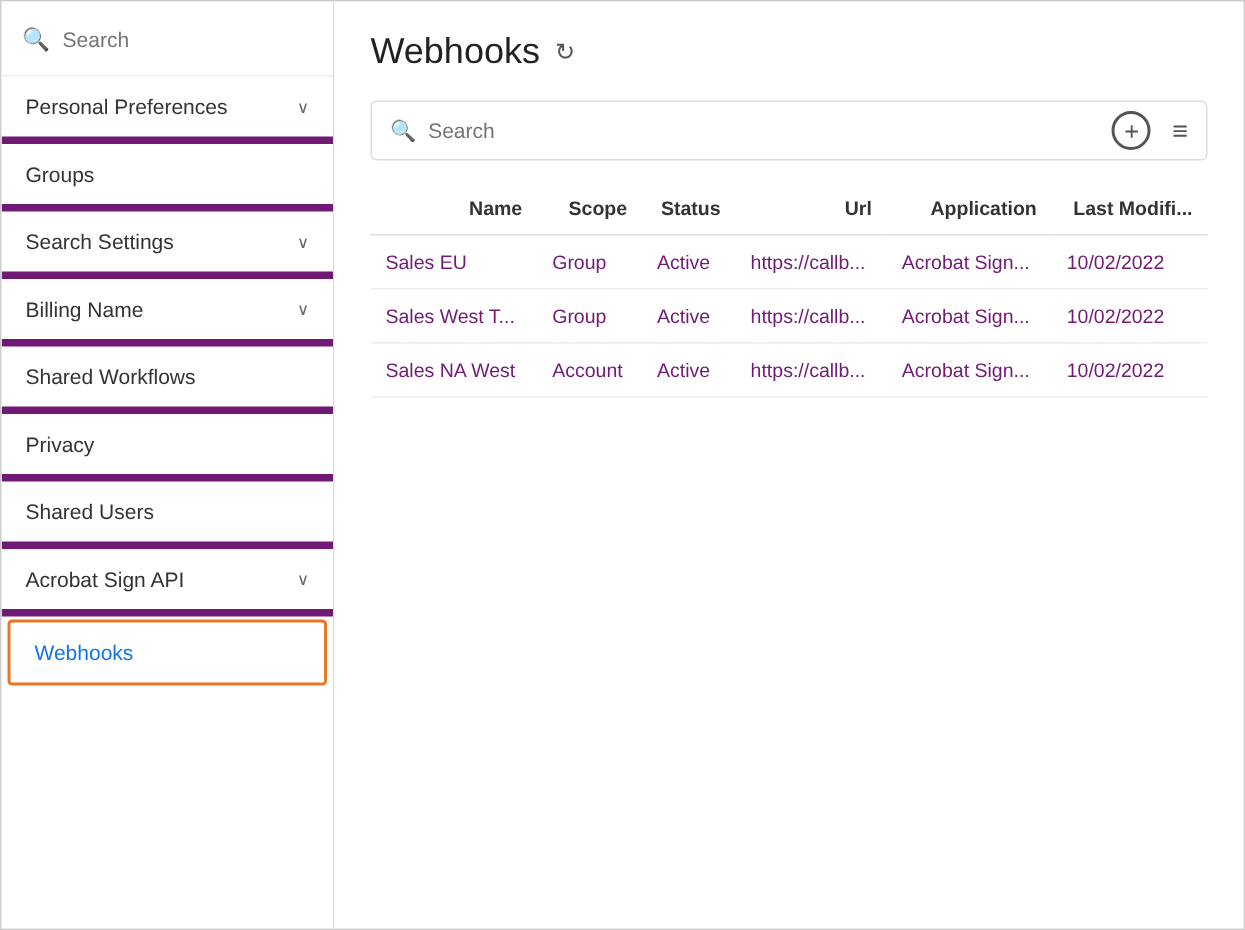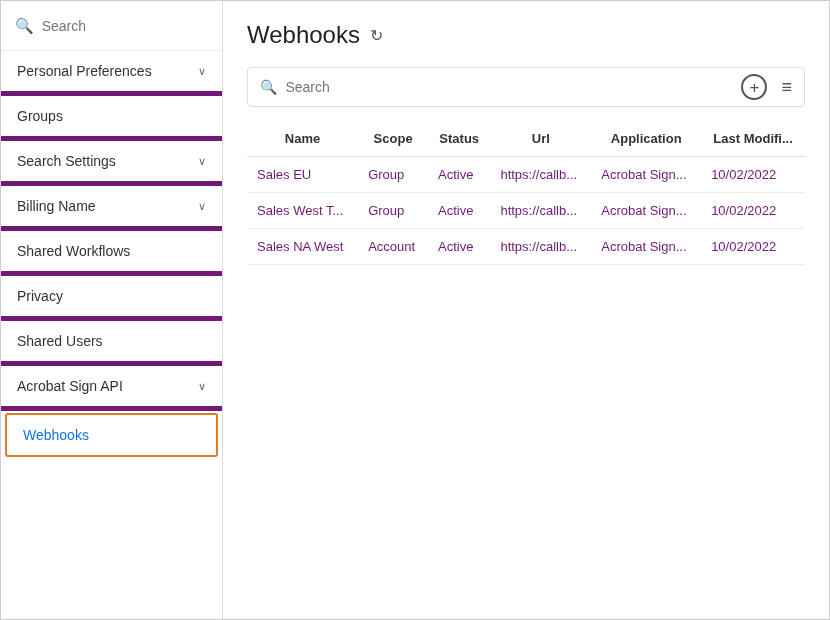--- a/index.html
+++ b/index.html
@@ -154,21 +154,21 @@
       line-height: 1;
     }
 
     
     .webhooks-table {
       width: 100%;
       border-collapse: collapse;
     }
 
     .webhooks-table th {
-      text-align: center;
+      text-align: right;
       font-size: 13px;
       font-weight: 600;
       color: #333;
       padding: 8px 10px 10px 10px;
       border-bottom: 1px solid #ddd;
     }
 
     .webhooks-table td {
       padding: 10px 10px;
       font-size: 13px;

